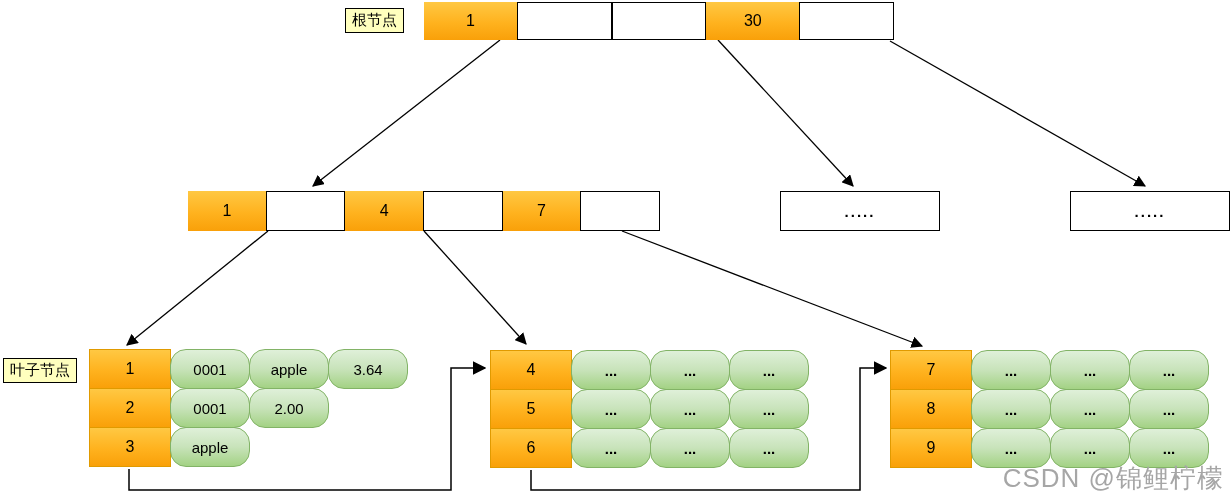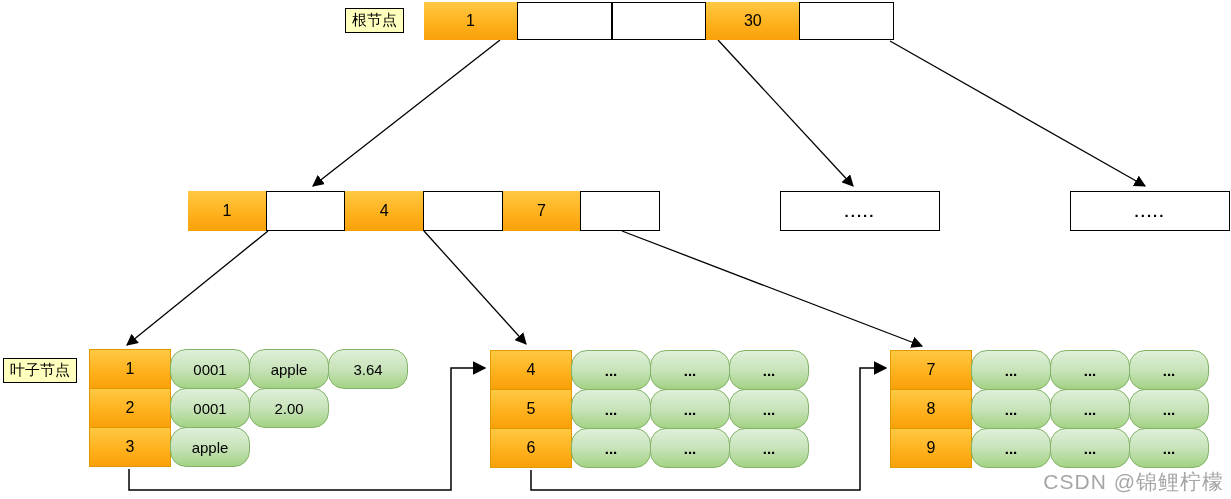--- a/index.html
+++ b/index.html
@@ -57,21 +57,21 @@
     width:80px;
     background:linear-gradient(180deg, var(--green-top,#dff0d9) 0%, #c8e3ba 50%, var(--green-bottom,#a3d284) 100%);
     border-radius:16px;
   }
   .tcell.dots { font-weight:bold; }
   #leaf-table-0 { left:89px;  top:349px; }
   #leaf-table-1 { left:490px; top:350px; }
   #leaf-table-2 { left:890px; top:350px; }
 
   .watermark {
-    position:absolute; right:7px; bottom:3px; font-size:21px;
+    position:absolute; right:7px; bottom:3px; font-size:26px;
     color:var(--wm,#a6a6a6); letter-spacing:1px;
   }
 </style>
 </head>
 <body style="--key-top: #ffc843; --key-bottom: #f9a009; --green-top: #dff0d9; --green-bottom: #a3d284; --green-border: #82b366; --label-bg: #ffffbe; --wm: #a6a6a6;">
 
 <div class="canvas">
 
   <svg class="edges" viewBox="0 0 1231 499" xmlns="http://www.w3.org/2000/svg">
     <defs>

